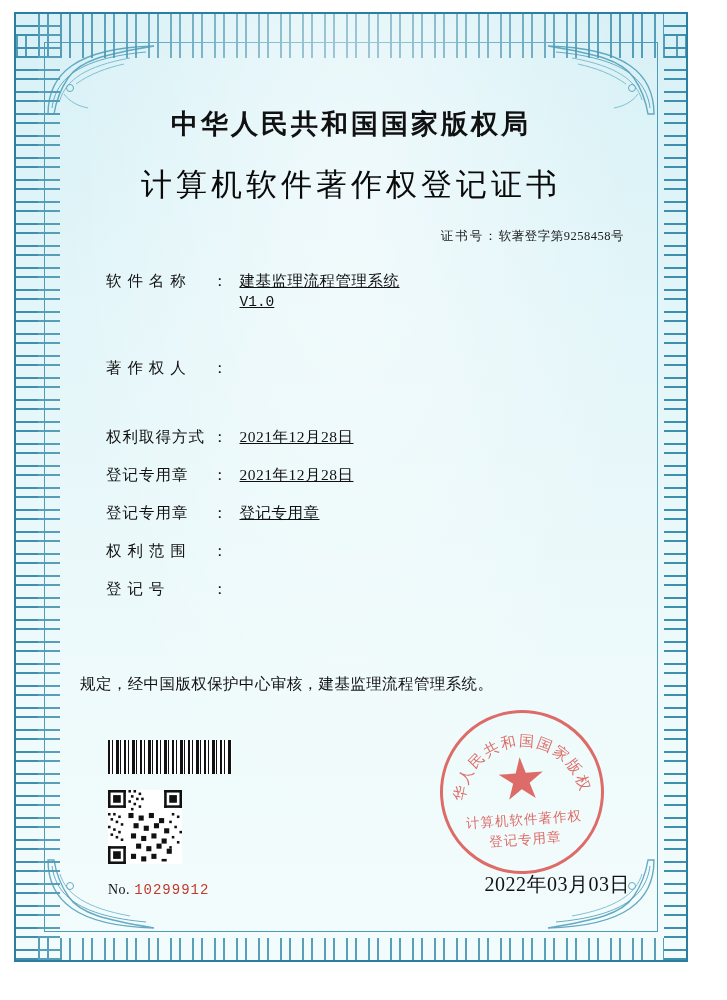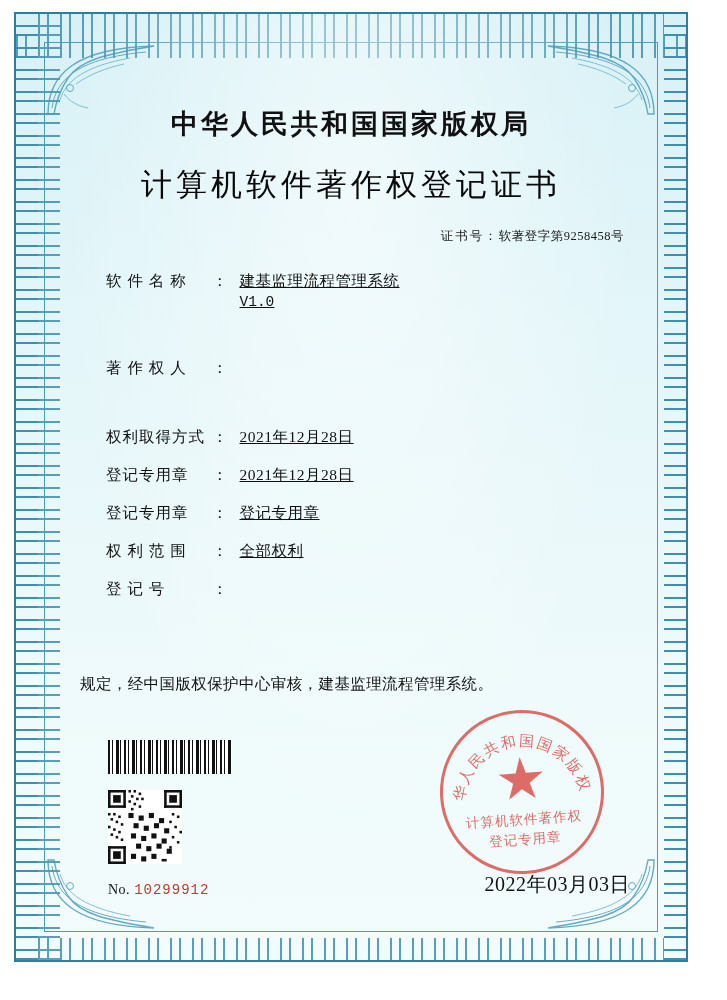--- a/index.html
+++ b/index.html
@@ -385,21 +385,20 @@
 
         <div class="field-row row-tight">
           <div class="field-label">登记专用章</div>
           <div class="field-colon">：</div>
           <div class="field-value">登记专用章</div>
         </div>
 
         <div class="field-row row-tight">
           <div class="field-label spread">权 利 范 围</div>
           <div class="field-colon">：</div>
-          <div class="field-value">全部权利</div>
         </div>
 
         <div class="field-row row-tight">
           <div class="field-label spread">登 记 号</div>
           <div class="field-colon">：</div>
         </div>
 
       </div>
 
       <div class="paragraph">

